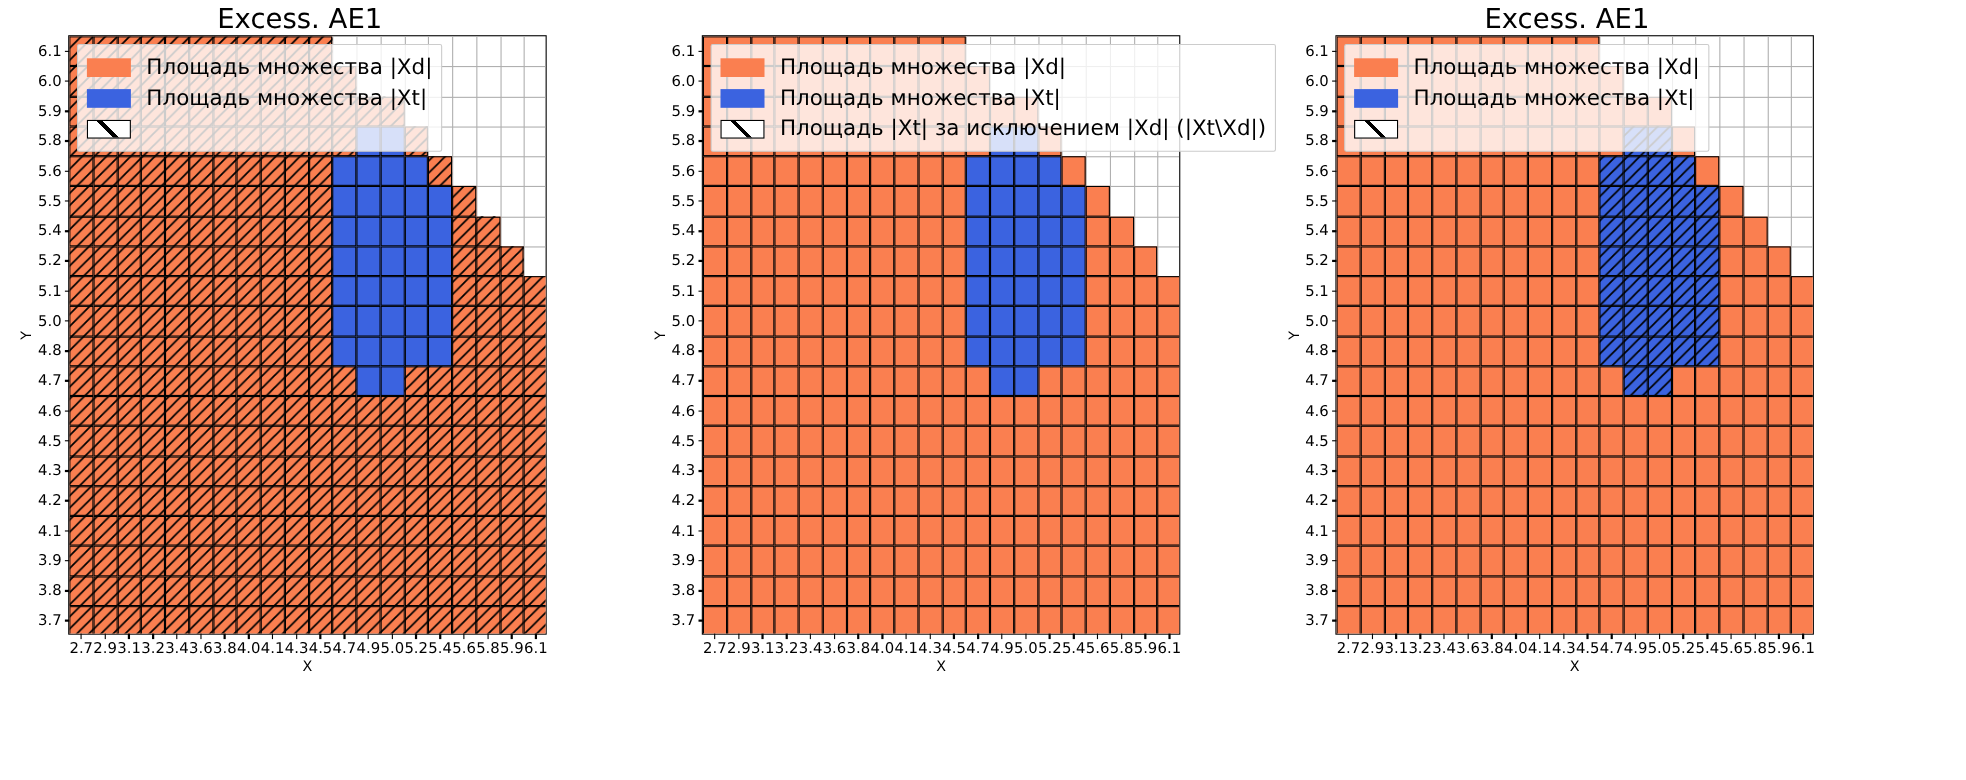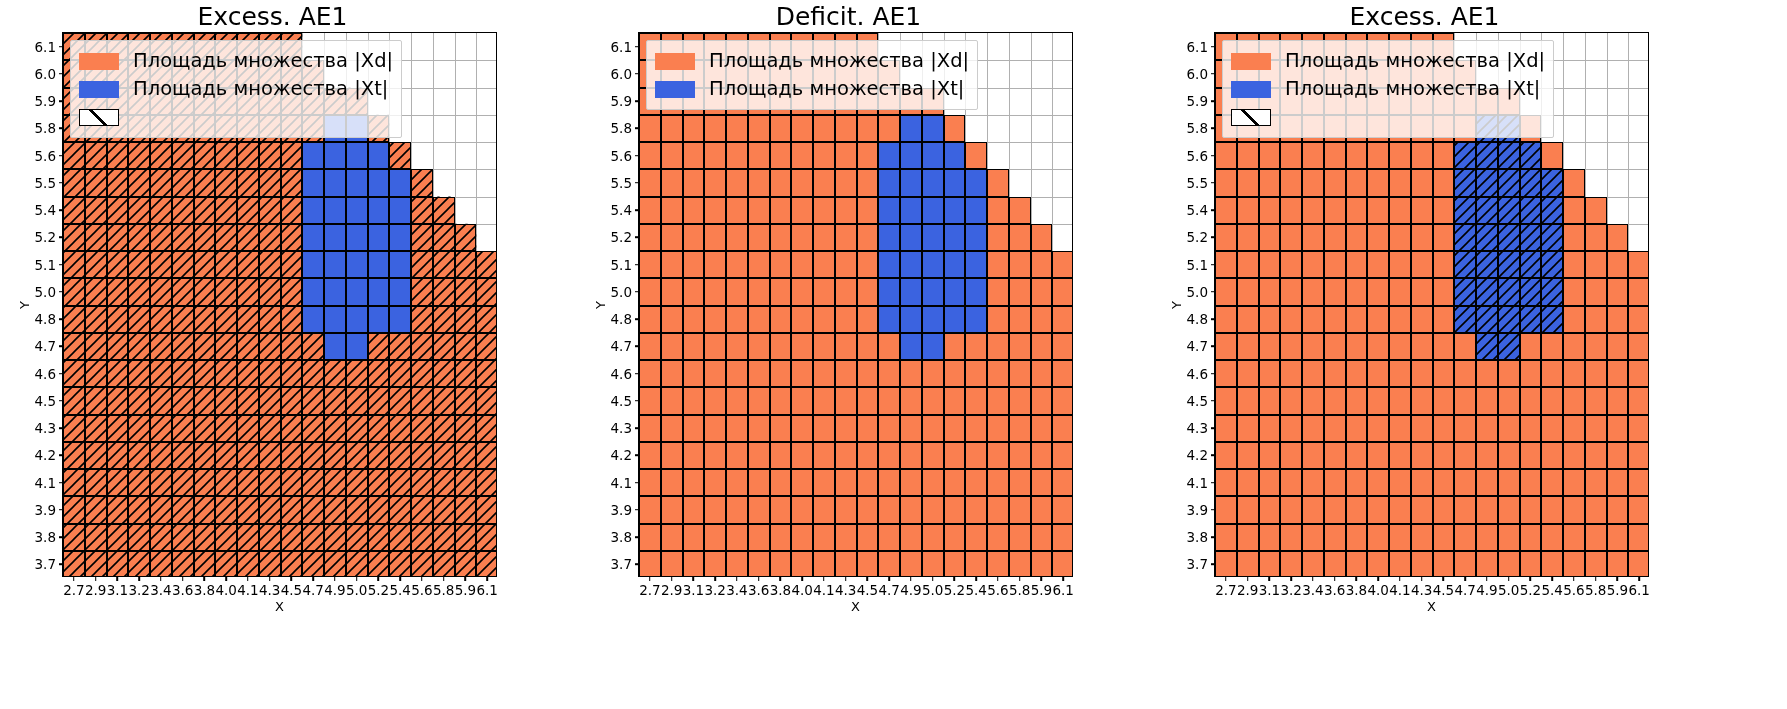--- a/index.html
+++ b/index.html
@@ -1017,21 +1017,20 @@
         <div class="xtick" style="left: 380.625px;">5.8</div>
         <div class="xtickmark" style="left: 380.625px;"></div>
         <div class="xtick" style="left: 402.375px;">5.9</div>
         <div class="xtickmark" style="left: 402.375px;"></div>
         <div class="xtick" style="left: 424.125px;">6.1</div>
         <div class="xtickmark" style="left: 424.125px;"></div>
       </div>
   </div>
 
   <div class="panel" id="panel-1" style="left:576px;width:545px;">
-    <div class="panel-title">Deficit. AE1</div>
     <div class="axes" id="axes-1" style="left:62px;top:32px;width:435px;height:545px;">
       <div class="plotclip" id="clip-1">
           <div class="gridlayer">
             <div class="gridline-v" style="left: 21.75px;"></div>
             <div class="gridline-v" style="left: 43.5px;"></div>
             <div class="gridline-v" style="left: 65.25px;"></div>
             <div class="gridline-v" style="left: 87px;"></div>
             <div class="gridline-v" style="left: 108.75px;"></div>
             <div class="gridline-v" style="left: 130.5px;"></div>
             <div class="gridline-v" style="left: 152.25px;"></div>
@@ -1440,20 +1439,24 @@
           </svg>
         </div>
       <div class="legend" id="legend-1">
         <div class="legend-row">
           <span class="swatch orange"></span>
           <span class="legend-label">Площадь множества |Xd|</span>
         </div>
         <div class="legend-row">
           <span class="swatch blue"></span>
           <span class="legend-label">Площадь множества  |Xt|</span>
+        </div>
+        <div class="legend-row">
+          <span class="swatch hatch"></span>
+          <span class="legend-label">Площадь |Xt| за исключением |Xd| (|Xt\Xd|)</span>
         </div>
       </div>
       <div class="ylabel">Y</div>
       <div class="xlabel">X</div>
     <div class="ytick" style="top: 531.375px;">3.7</div>
         <div class="ytickmark" style="top: 531.375px;"></div>
         <div class="ytick" style="top: 504.125px;">3.8</div>
         <div class="ytickmark" style="top: 504.125px;"></div>
         <div class="ytick" style="top: 476.875px;">3.9</div>
         <div class="ytickmark" style="top: 476.875px;"></div>

